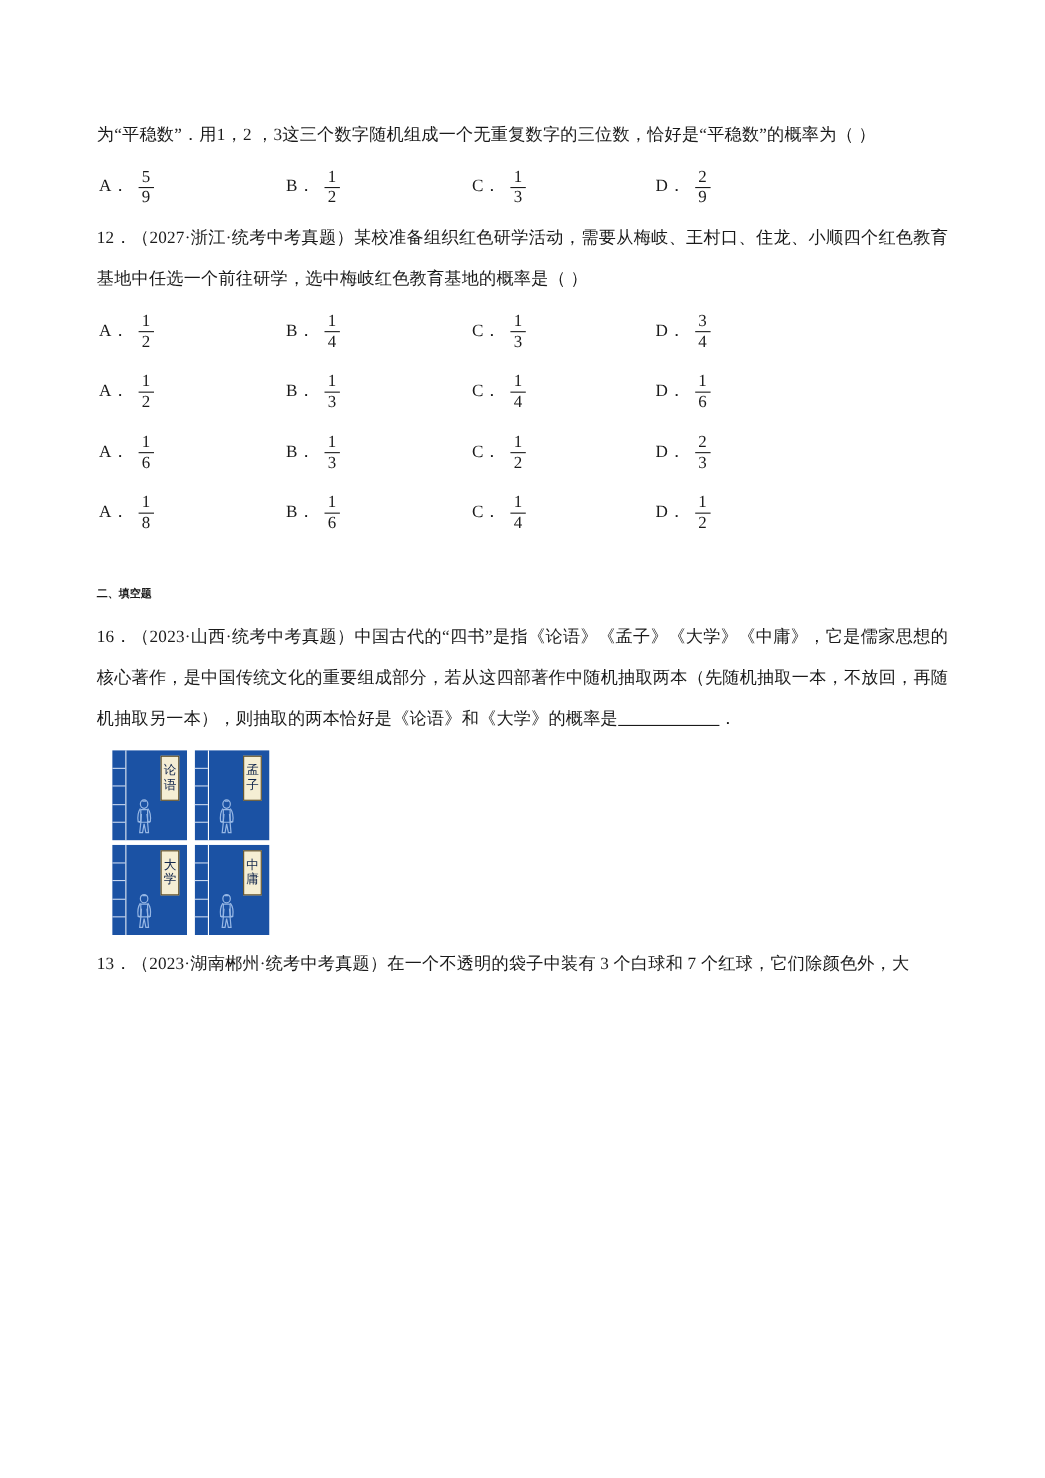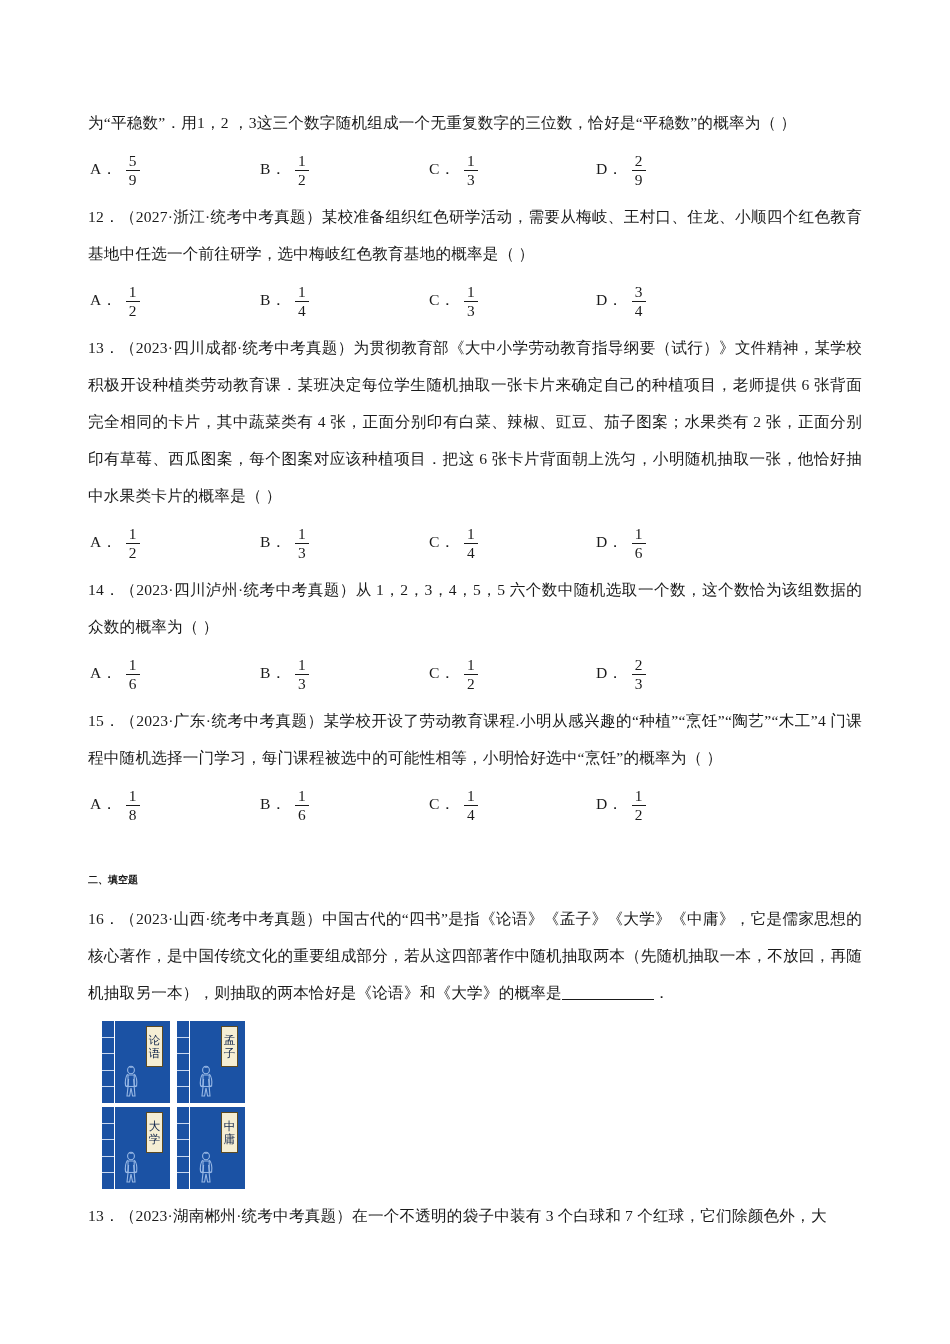--- a/index.html
+++ b/index.html
@@ -244,21 +244,20 @@
           <span class="lbl">D．</span>
           <span class="frac">
             <span class="num">3</span>
             <span class="den">4</span>
           </span>
         </div>
       </div>
     </div>
 
     <div class="qblock">
-      <div class="qline">13．（2023·四川成都·统考中考真题）为贯彻教育部《大中小学劳动教育指导纲要（试行）》文件精神，某学校积极开设种植类劳动教育课．某班决定每位学生随机抽取一张卡片来确定自己的种植项目，老师提供 6 张背面完全相同的卡片，其中蔬菜类有 4 张，正面分别印有白菜、辣椒、豇豆、茄子图案；水果类有 2 张，正面分别印有草莓、西瓜图案，每个图案对应该种植项目．把这 6 张卡片背面朝上洗匀，小明随机抽取一张，他恰好抽中水果类卡片的概率是（  ）</div>
       <div class="options">
         <div class="opt opt-a">
           <span class="lbl">A．</span>
           <span class="frac">
             <span class="num">1</span>
             <span class="den">2</span>
           </span>
         </div>
         <div class="opt opt-b">
           <span class="lbl">B．</span>
@@ -278,21 +277,20 @@
           <span class="lbl">D．</span>
           <span class="frac">
             <span class="num">1</span>
             <span class="den">6</span>
           </span>
         </div>
       </div>
     </div>
 
     <div class="qblock">
-      <div class="qline">14．（2023·四川泸州·统考中考真题）从 1，2，3，4，5，5 六个数中随机选取一个数，这个数恰为该组数据的众数的概率为（   ）</div>
       <div class="options">
         <div class="opt opt-a">
           <span class="lbl">A．</span>
           <span class="frac">
             <span class="num">1</span>
             <span class="den">6</span>
           </span>
         </div>
         <div class="opt opt-b">
           <span class="lbl">B．</span>
@@ -312,21 +310,20 @@
           <span class="lbl">D．</span>
           <span class="frac">
             <span class="num">2</span>
             <span class="den">3</span>
           </span>
         </div>
       </div>
     </div>
 
     <div class="qblock">
-      <div class="qline">15．（2023·广东·统考中考真题）某学校开设了劳动教育课程.小明从感兴趣的“种植”“烹饪”“陶艺”“木工”4 门课程中随机选择一门学习，每门课程被选中的可能性相等，小明恰好选中“烹饪”的概率为（  ）</div>
       <div class="options">
         <div class="opt opt-a">
           <span class="lbl">A．</span>
           <span class="frac">
             <span class="num">1</span>
             <span class="den">8</span>
           </span>
         </div>
         <div class="opt opt-b">
           <span class="lbl">B．</span>

